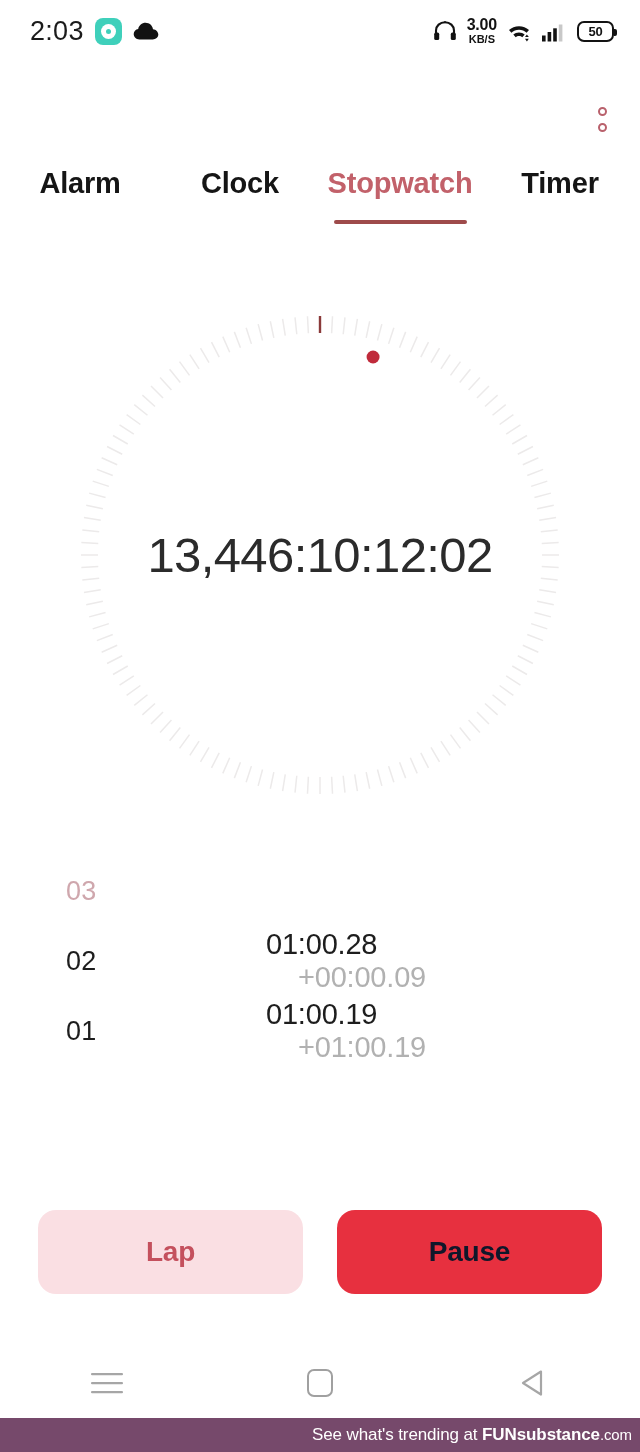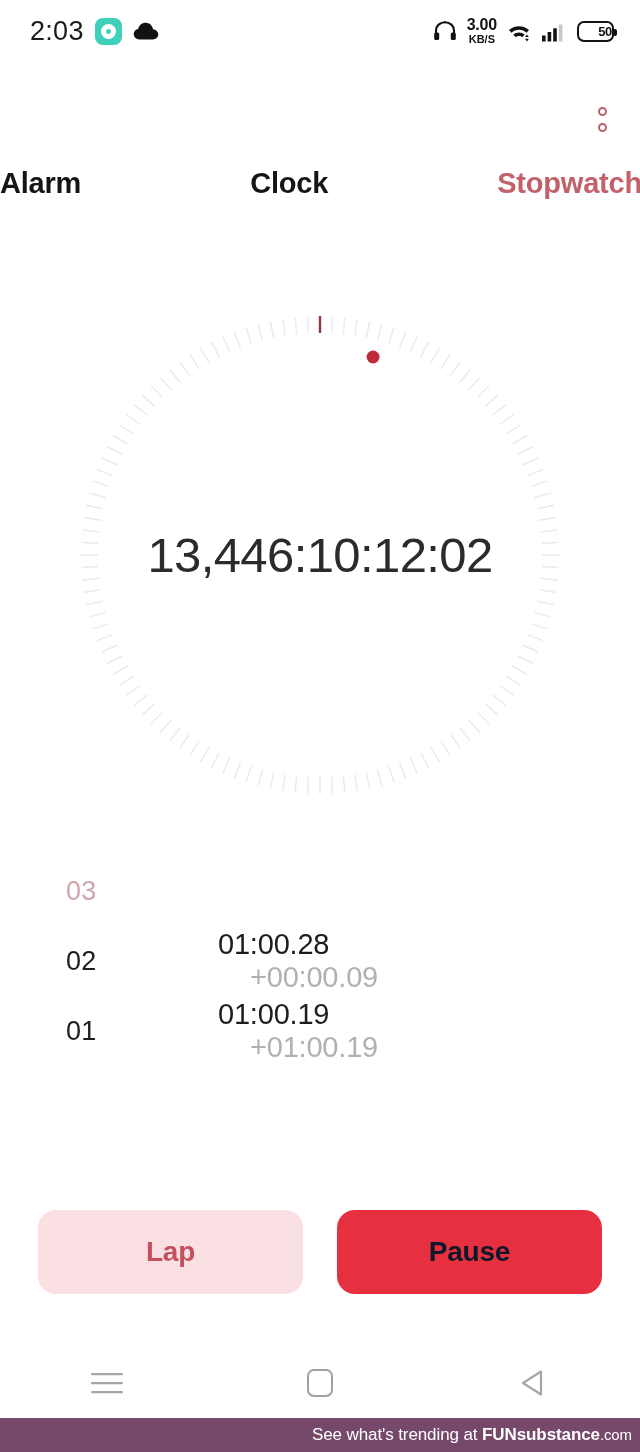--- a/index.html
+++ b/index.html
@@ -78,21 +78,21 @@
   .netspeed .unit { font-size: 11px; font-weight: 700; margin-top: 1px; }
 
   .wifi-icon { width: 26px; height: 21px; display:block; }
   .sig-icon  { width: 27px; height: 21px; display:block; }
 
   .battery {
     width: 37px; height: 21px;
     border: 2.2px solid #131313;
     border-radius: 7px;
     position: relative;
-    display: flex; align-items: center; justify-content: flex-end;
+    display: flex; align-items: center; justify-content: center;
   }
   .battery::after {
     content: "";
     position: absolute;
     right: -5px; top: 6px;
     width: 3px; height: 7px;
     background: #131313;
     border-radius: 0 2px 2px 0;
   }
   .battery .lvl {
@@ -120,24 +120,23 @@
   
   .tabs {
     position: absolute;
     top: 165px; left: 0;
     width: 640px; height: 72px;
     display: flex;
     align-items: flex-start;
   }
   .tab {
     flex: 1;
-    display: flex; flex-direction: row;
+    display: flex; flex-direction: column;
     align-items: center;
     padding-top: 2px;
-    gap: 36px;
   }
   .tab .lbl {
     font-size: 29px;
     font-weight: 700;
     color: #151515;
     letter-spacing: -0.2px;
     white-space: nowrap;
   }
   .tab.active .lbl { color: #c2616a; }
   .tab .ul {
@@ -172,20 +171,21 @@
   .laps {
     position: absolute;
     left: 0; top: 856px;
     width: 640px;
   }
   .lap-row {
     height: 70px;
     display: flex;
     align-items: center;
     padding: 0 44px 0 66px;
+    gap: 48px;
   }
   .lap-idx {
     width: 118px;
     font-size: 27px;
     font-weight: 400;
     color: #1d1d1d;
     letter-spacing: 0.2px;
   }
   .lap-row.newest .lap-idx { color: #cfa7ad; }
   .lap-mid {

